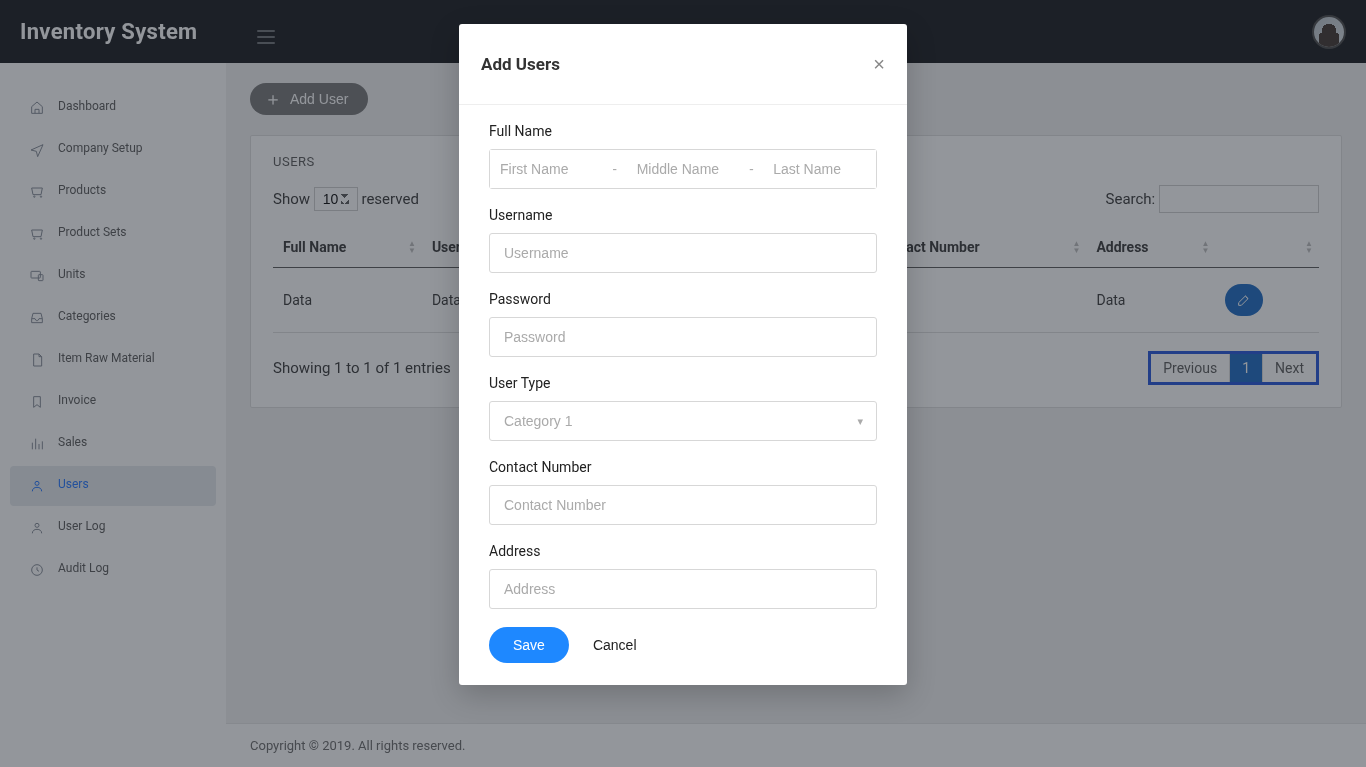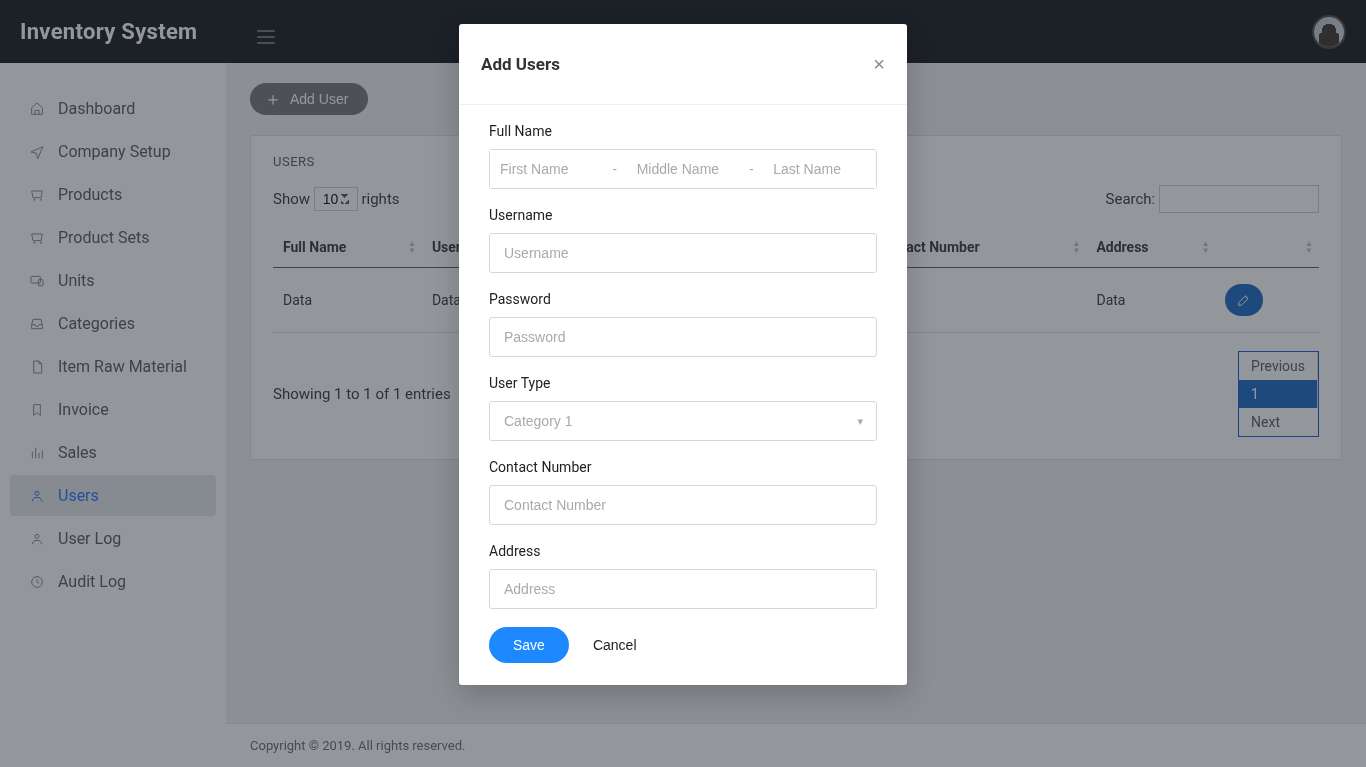--- a/index.html
+++ b/index.html
@@ -10,21 +10,21 @@
   .brand { color: #fff; font-size: 22px; font-weight: 700; letter-spacing: .3px; }
   .topbar-left { display: flex; align-items: flex-end; gap: 60px; }
   .hamburger { width: 18px; height: 14px; display: flex; flex-direction: column; justify-content: space-between; cursor: pointer; }
   .hamburger span { display:block; height:2px; background:#6b6e73; border-radius:1px; }
   .avatar { width: 34px; height: 34px; border-radius: 50%; background: linear-gradient(135deg,#b9c2c9,#d7dee3); position: relative; overflow:hidden; border:2px solid #444; }
   .avatar::after { content:""; position:absolute; inset:5px 5px 0 5px; background: radial-gradient(circle at 50% 35%, #3b2f28 0 7px, transparent 7px), radial-gradient(circle at 50% 90%, #3b2f28 0 14px, transparent 14px); }
   
   
   .layout { display:flex; height: calc(767px - 63px); }
   .sidebar { width: 226px; background: #fff; padding-top: 25px; }
-  .nav-item { display:flex; align-items:center; gap:12px; padding: 11px 18px; color:#555; cursor:pointer; font-size:16px; border-radius:4px; margin: 0 10px 2px 10px; }
+  .nav-item { display:flex; align-items:flex-start; gap:12px; padding: 11px 18px; color:#555; cursor:pointer; font-size:12px; border-radius:4px; margin: 0 10px 2px 10px; }
   .nav-item.active { background:#e4e8ec; color:#1e73ff; }
   .nav-item .nav-icon { width:18px; height:18px; display:flex; align-items:center; justify-content:center; color:#808792; }
   .nav-item.active .nav-icon { color:#1e73ff; }
   .nav-item svg { width:16px; height:16px; stroke:currentColor; fill:none; stroke-width:1.5; }
   
   .main { flex:1; padding: 20px 24px; display:flex; flex-direction:column; }
   
   .add-btn { background:#737373; color:#fff; border:none; border-radius:20px; padding:8px 20px 8px 14px; font-size:14px; display:inline-flex; align-items:center; gap:8px; cursor:pointer; width:fit-content; }
   .add-btn .plus { font-size:18px; line-height:0; font-weight:300; }
   
@@ -36,21 +36,21 @@
   .search-box input { border:1px solid #ccc; padding:5px 8px; width:160px; font-size:14px; }
   
   table.data { width:100%; border-collapse:collapse; }
   table.data th { text-align:left; font-weight:700; font-size:14px; padding:12px 10px; border-bottom:1px solid #555; position:relative; }
   table.data th .sort { position:absolute; right:6px; top:50%; transform:translateY(-50%); font-size:8px; line-height:7px; color:#bbb; }
   table.data td { padding:16px 10px; border-bottom:1px solid #ddd; font-size:14px; }
   .action-btn { width:38px; height:32px; border-radius:16px; background:#1565c0; display:inline-flex; align-items:center; justify-content:center; color:#fff; cursor:pointer; }
   .action-btn svg { width:16px; height:16px; stroke:#fff; fill:none; stroke-width:1.5; }
   
   .table-footer { display:flex; justify-content:space-between; align-items:center; margin-top:18px; font-size:15px; }
-  .pager { display:flex; border:1px solid #1d4ed8;flex-direction:column; }
+  .pager { display:flex; border:3px solid #1d4ed8; }
   .pager .pg { padding:6px 12px; border-right:1px solid #ddd; cursor:pointer; color:#555; font-size:14px; }
   .pager .pg:last-child { border-right:none; }
   .pager .pg.active { background:#1565c0; color:#fff; }
   
   .footer { position:absolute; bottom:0; left:226px; right:0; background:#fff; border-top:1px solid #e5e5e5; padding:14px 24px; font-size:13px; color:#666; }
   
   
   .overlay { position:absolute; inset:0; background:rgba(40,45,55,.5); z-index:10; }
   .modal { position:absolute; top:24px; left:50%; transform:translateX(-50%); width:448px; background:#fff; border-radius:3px; z-index:11; box-shadow:0 10px 30px rgba(0,0,0,.2); }
   .modal-header { display:flex; justify-content:space-between; align-items:center; padding:30px 22px; border-bottom:1px solid #eee; }
@@ -199,21 +199,21 @@
 
     <div class="panel">
       <div class="panel-title">USERS</div>
 
       <div class="table-controls">
         <div>
           <span>Show</span>
           <select>
             <option>10</option>
           </select>
-          <span>rights</span>
+          <span>reserved</span>
         </div>
         <div class="search-box">
           <span>Search:</span>
           <input type="text" style="">
         </div>
       </div>
 
       <table class="data">
         <thead>
           <tr>

